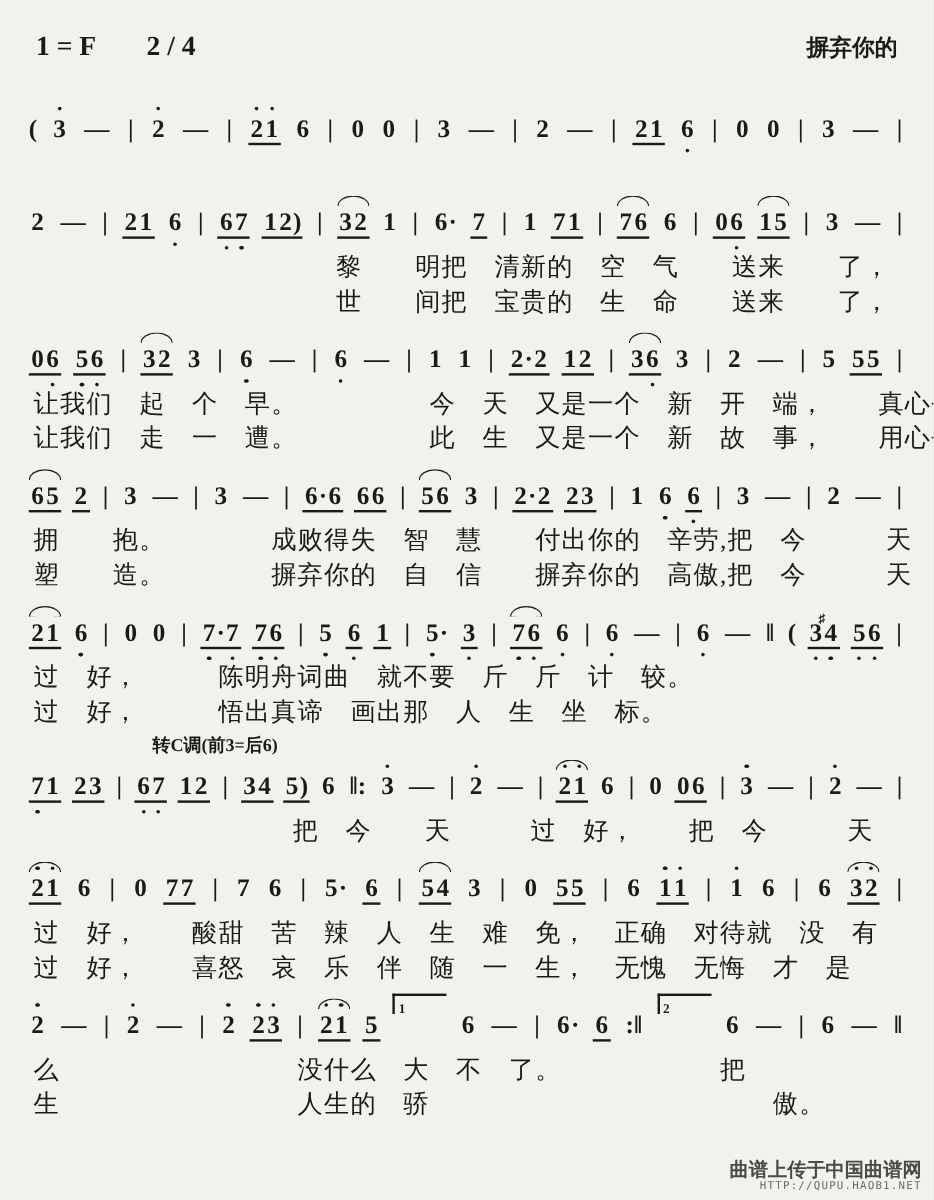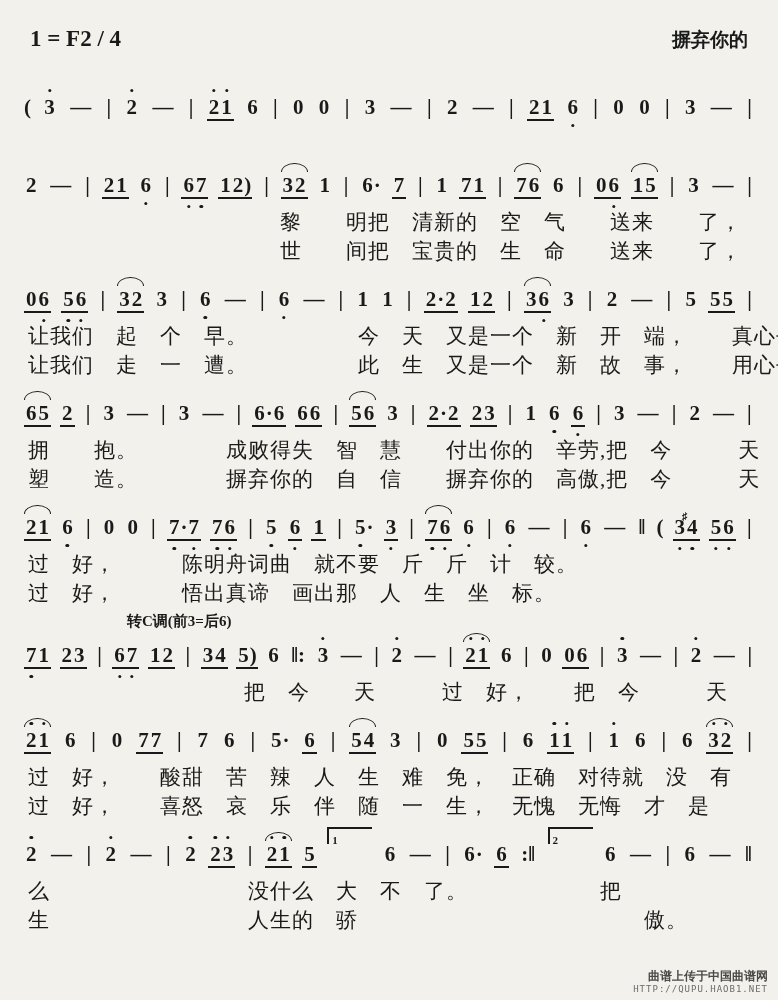--- a/index.html
+++ b/index.html
@@ -23,21 +23,21 @@
   }
   .meta-row{
     margin-top:12px;
     display:flex;
     align-items:baseline;
     font-size:23px;
     font-weight:bold;
     height:30px;
   }
   .meta-row .key{margin-left:8px;}
-  .meta-row .time{}
+  .meta-row .time{margin-left:42px;}
   .meta-row .credit{
     margin-left:auto;
     font-size:19px;
     font-weight:bold;
     margin-right:8px;
   }
   .system{margin-top:8px;}
   .sys-first{margin-top:26px;}
   .sys-second{margin-top:30px;}
   .notation-row{
@@ -87,21 +87,21 @@
     margin-left:105px;
     font-size:15px;
     font-weight:bold;
     height:18px;
   }
   .footer{
     position:absolute;
     right:10px;bottom:5px;
     text-align:right;
   }
-  .footer .site{font-size:12px;font-weight:bold;color:#4a4a4a;line-height:16px;}
+  .footer .site{font-size:16px;font-weight:bold;color:#4a4a4a;line-height:16px;}
   .footer .url{font-size:9px;letter-spacing:1px;color:#6a6a6a;font-family:"DejaVu Sans Mono",monospace;line-height:11px;}
 </style>
 </head>
 <body>
 
 <div id="sheet">
 
 
   <div class="meta-row">
     <span class="key">1 = F</span>

